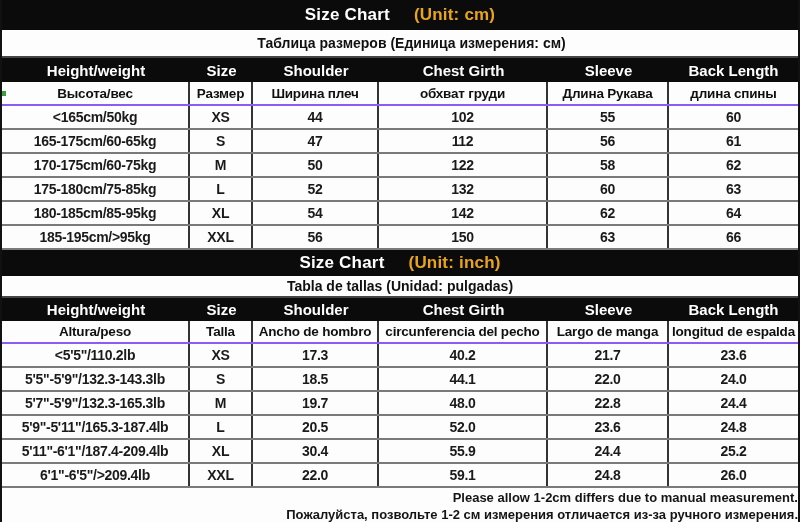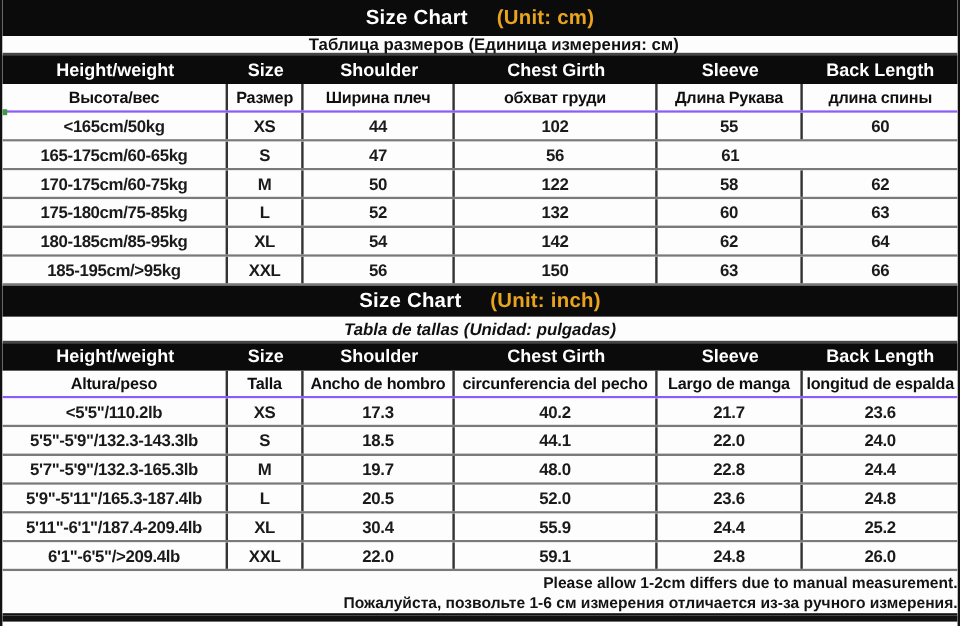--- a/index.html
+++ b/index.html
@@ -21,22 +21,22 @@
   }
   .titlebar .unit { color:#e9a41e; margin-left:24px; }
   .t1-title { height:30px; }
   .t2-title { height:26px; }
   .subtitle {
     display:flex; align-items:center; justify-content:center;
     font-weight:bold; font-size:14px; color:#101010;
     border-bottom:2px solid #454545;
     box-sizing:border-box; background:#fdfdfd;
   }
-  .t1-sub { height:16px;padding-left:23px; }
-  .t2-sub { height:22px;font-style:italic; }
+  .t1-sub { height:28px;padding-left:23px; }
+  .t2-sub { height:22px; }
   .grid {
     display:grid;
     grid-template-columns:188fr 63fr 126fr 169fr 121fr 129fr;
     box-sizing:border-box;
   }
   .hdr-en {
     background:#0b0b0b; color:#ffffff;
     height:24px; font-size:15px; font-weight:bold;
   }
   .t2 .hdr-en { height:23px; }
@@ -104,20 +104,21 @@
       <div class="cell">XS</div>
       <div class="cell">44</div>
       <div class="cell">102</div>
       <div class="cell">55</div>
       <div class="cell">60</div>
     </div>
     <div class="grid rowline">
       <div class="cell">165-175cm/60-65kg</div>
       <div class="cell">S</div>
       <div class="cell">47</div>
+      <div class="cell">112</div>
       <div class="cell">56</div>
       <div class="cell">61</div>
     </div>
     <div class="grid rowline">
       <div class="cell">170-175cm/60-75kg</div>
       <div class="cell">M</div>
       <div class="cell">50</div>
       <div class="cell">122</div>
       <div class="cell">58</div>
       <div class="cell">62</div>
@@ -218,18 +219,18 @@
       <div class="cell">XXL</div>
       <div class="cell">22.0</div>
       <div class="cell">59.1</div>
       <div class="cell">24.8</div>
       <div class="cell">26.0</div>
     </div>
   </div>
 
   <div class="footer">
     <div>Please allow 1-2cm differs due to manual measurement.</div>
-    <div>Пожалуйста, позвольте 1-6 см измерения отличается из-за ручного измерения.</div>
+    <div>Пожалуйста, позвольте 1-2 см измерения отличается из-за ручного измерения.</div>
   </div>
   <div class="bottombar"></div>
 
   <div class="green-dot"></div>
 </div>
 
 </body></html>

